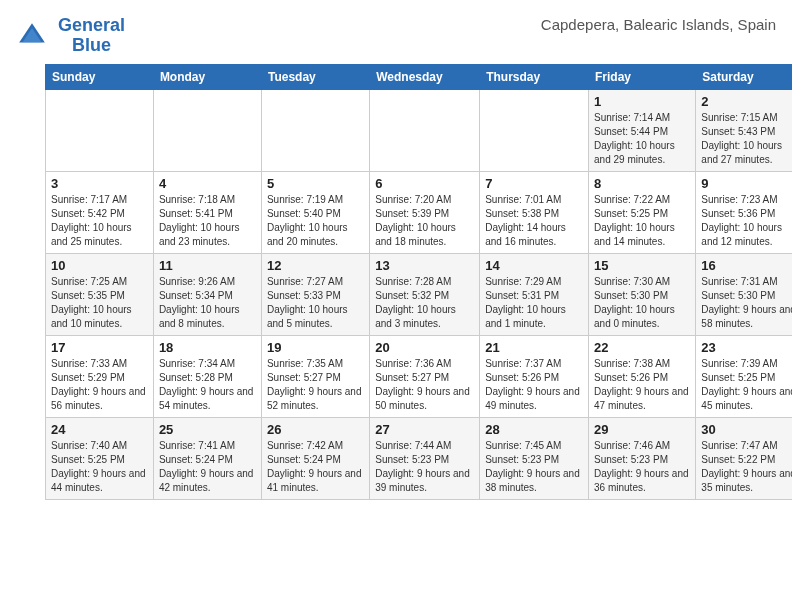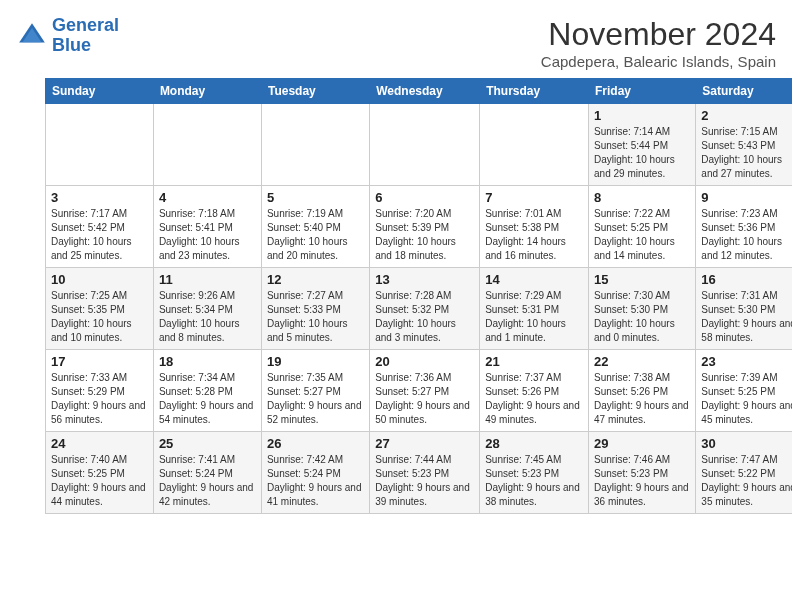--- a/index.html
+++ b/index.html
@@ -12,21 +12,22 @@
     }
     .header-section {
       display: flex;
       justify-content: space-between;
       align-items: flex-start;
       margin-bottom: 8px;
     }
     .logo {
       display: flex;
       align-items: center;
-      gap: 4px;
+      gap: 10px;
+      text-align: center;
     }
     .logo-text {
       font-size: 18px;
       font-weight: bold;
       color: #333;
       line-height: 1.1;
     }
     .logo-blue { color: #2a6db5; }
     .logo-icon {
       width: 32px;
@@ -94,21 +95,20 @@
     <svg class="logo-icon" viewBox="0 0 40 40">
       <polygon points="20,4 36,28 4,28" fill="#2a6db5"></polygon>
       <polygon points="20,10 32,28 8,28" fill="#5a9ee0" opacity="0.5"></polygon>
     </svg>
     <div class="logo-text">
       <div><span class="logo-blue">General</span></div>
       <div class="logo-blue">Blue</div>
     </div>
   </div>
   <div class="title-block">
-    <div class="month-title">November 2024</div>
     <div class="location-title">Capdepera, Balearic Islands, Spain</div>
   </div>
 </div>
 
 <table>
   <thead>
     <tr>
     <th>Sunday</th>
         <th>Monday</th>
         <th>Tuesday</th>

